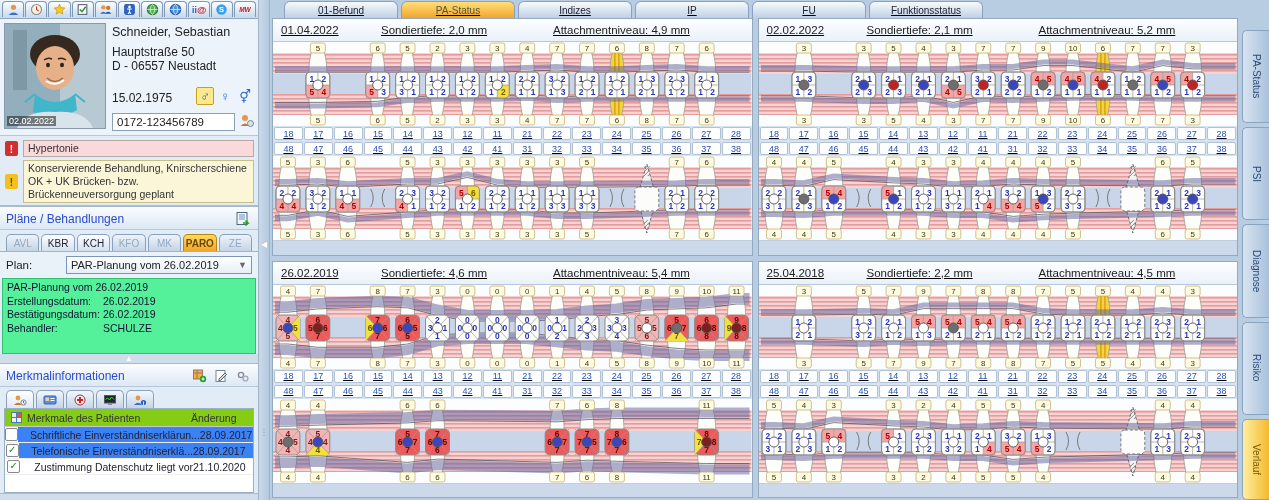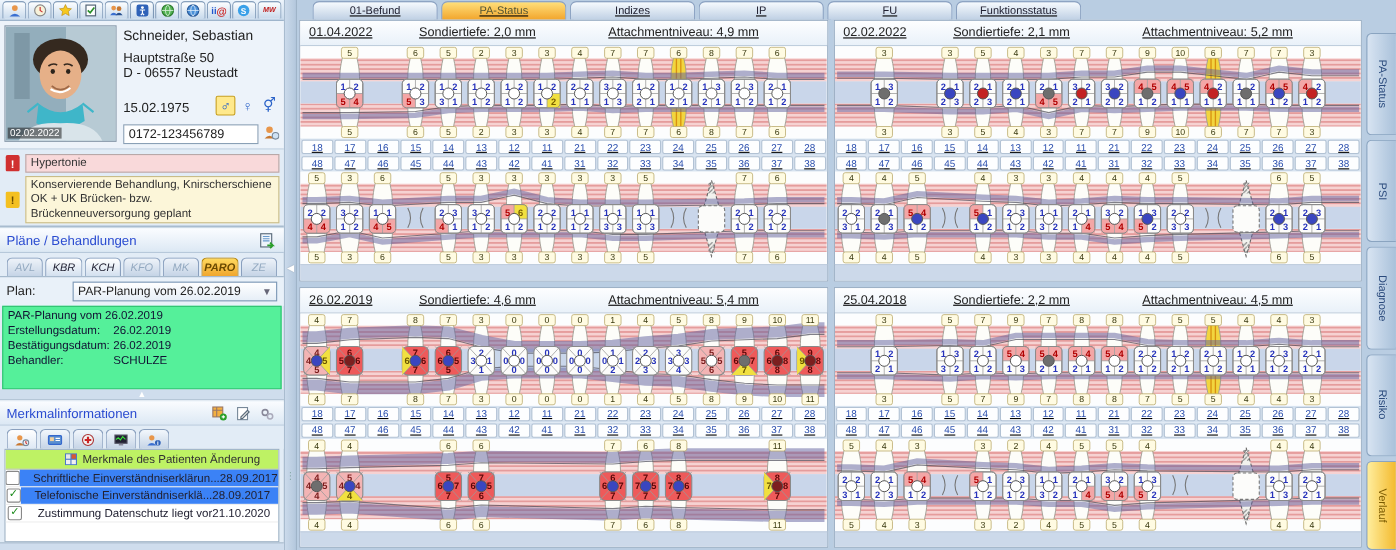--- a/index.html
+++ b/index.html
@@ -38,21 +38,21 @@
     padding:2px 4px;color:#222;}
 
   .alerts{padding:4px 4px 2px 4px;display:flex;flex-direction:column;gap:3px;
     border-bottom:2px solid #a8bccf;background:#e2ecf6;}
   .alertrow{display:flex;gap:4px;align-items:stretch;}
   .abadge{width:15px;display:flex;align-items:center;justify-content:center;flex:none;}
   .abox{flex:1;border:1px solid #b8a8a8;font-size:10.5px;color:#333;padding:1px 4px;line-height:13px;}
   .abox.pink{background:#f9d9da;}
   .abox.cream{background:#fcf6d9;border-color:#c8bc88;}
 
-  .ptabs{display:flex;gap:2px;padding:4px 6px 0 6px;font-style:italic;}
+  .ptabs{display:flex;gap:2px;padding:4px 6px 0 6px;}
   .ptab{flex:1;height:16px;border:1px solid #8aa0be;border-bottom:none;border-radius:5px 5px 0 0;
     font-size:10px;display:flex;align-items:center;justify-content:center;color:#3a5a7c;
     background:linear-gradient(#eef3f9,#c5d4e6);}
   .ptab.pale{color:#93a9c0;}
   .ptab.normal{background:linear-gradient(#ffffff,#d3e0ef);color:#223;}
   .ptab.active{background:linear-gradient(#ffd95e,#f0a62e);border-color:#b8860b;color:#6b4a00;font-weight:bold;}
   .planrow{display:flex;align-items:center;padding:4px 6px;gap:6px;font-size:11.5px;color:#222;
     border-top:1px solid #9fb4c8;background:#e9f1f9;}
   .selectbox{margin-left:auto;width:176px;border:1px solid #7a96b4;
     background:linear-gradient(#ffffff,#e6eef7);font-size:11px;padding:2px 4px;
@@ -64,21 +64,21 @@
   .gb-l{width:96px;}
   .collapse{height:9px;display:flex;align-items:center;justify-content:center;color:#fff;
     background:#cfdded;font-size:8px;line-height:8px;border-bottom:1px solid #aabccd;}
 
   .mtabs{display:flex;gap:2px;padding:3px 6px 0 6px;background:#e2ecf6;}
   .mtab-i{width:26px;height:17px;border:1px solid #8aa0be;border-bottom:none;border-radius:5px 5px 0 0;
     background:linear-gradient(#f2f7fc,#c5d4e6);display:flex;align-items:center;justify-content:center;}
   .mtab-i.active{background:linear-gradient(#ffffff,#dde8f4);}
   .mtable{margin:0 4px;border:1px solid #9ab0c4;background:#fff;font-size:10.5px;flex:1;
     display:flex;flex-direction:column;overflow:hidden;}
-  .mhead{display:flex;height:17px;align-items:center;background:#bef264;border-bottom:1px solid #c8c8c8;color:#333;padding-left:48px;}
+  .mhead{display:flex;height:17px;align-items:center;background:#84cc16;border-bottom:1px solid #c8c8c8;color:#333;}
   .mh-ico{width:22px;display:flex;justify-content:center;}
   .mh-name{flex:1;}
   .mh-date{width:62px;}
   .mrow{display:flex;height:15px;align-items:center;border-bottom:1px solid #eee;}
   .mchk{width:22px;display:flex;justify-content:center;align-items:center;}
   .cbox{width:11px;height:11px;border:1px solid #888;background:#fff;border-radius:2px;
     font-size:10px;line-height:10px;color:#1a8a1a;font-weight:bold;text-align:center;}
   .mbody{flex:1;display:flex;height:100%;align-items:center;}
   .mbody.blue{background:#3b82f6;}
   .mname{flex:1;padding-left:12px;color:#223;white-space:nowrap;overflow:hidden;text-overflow:ellipsis;}

